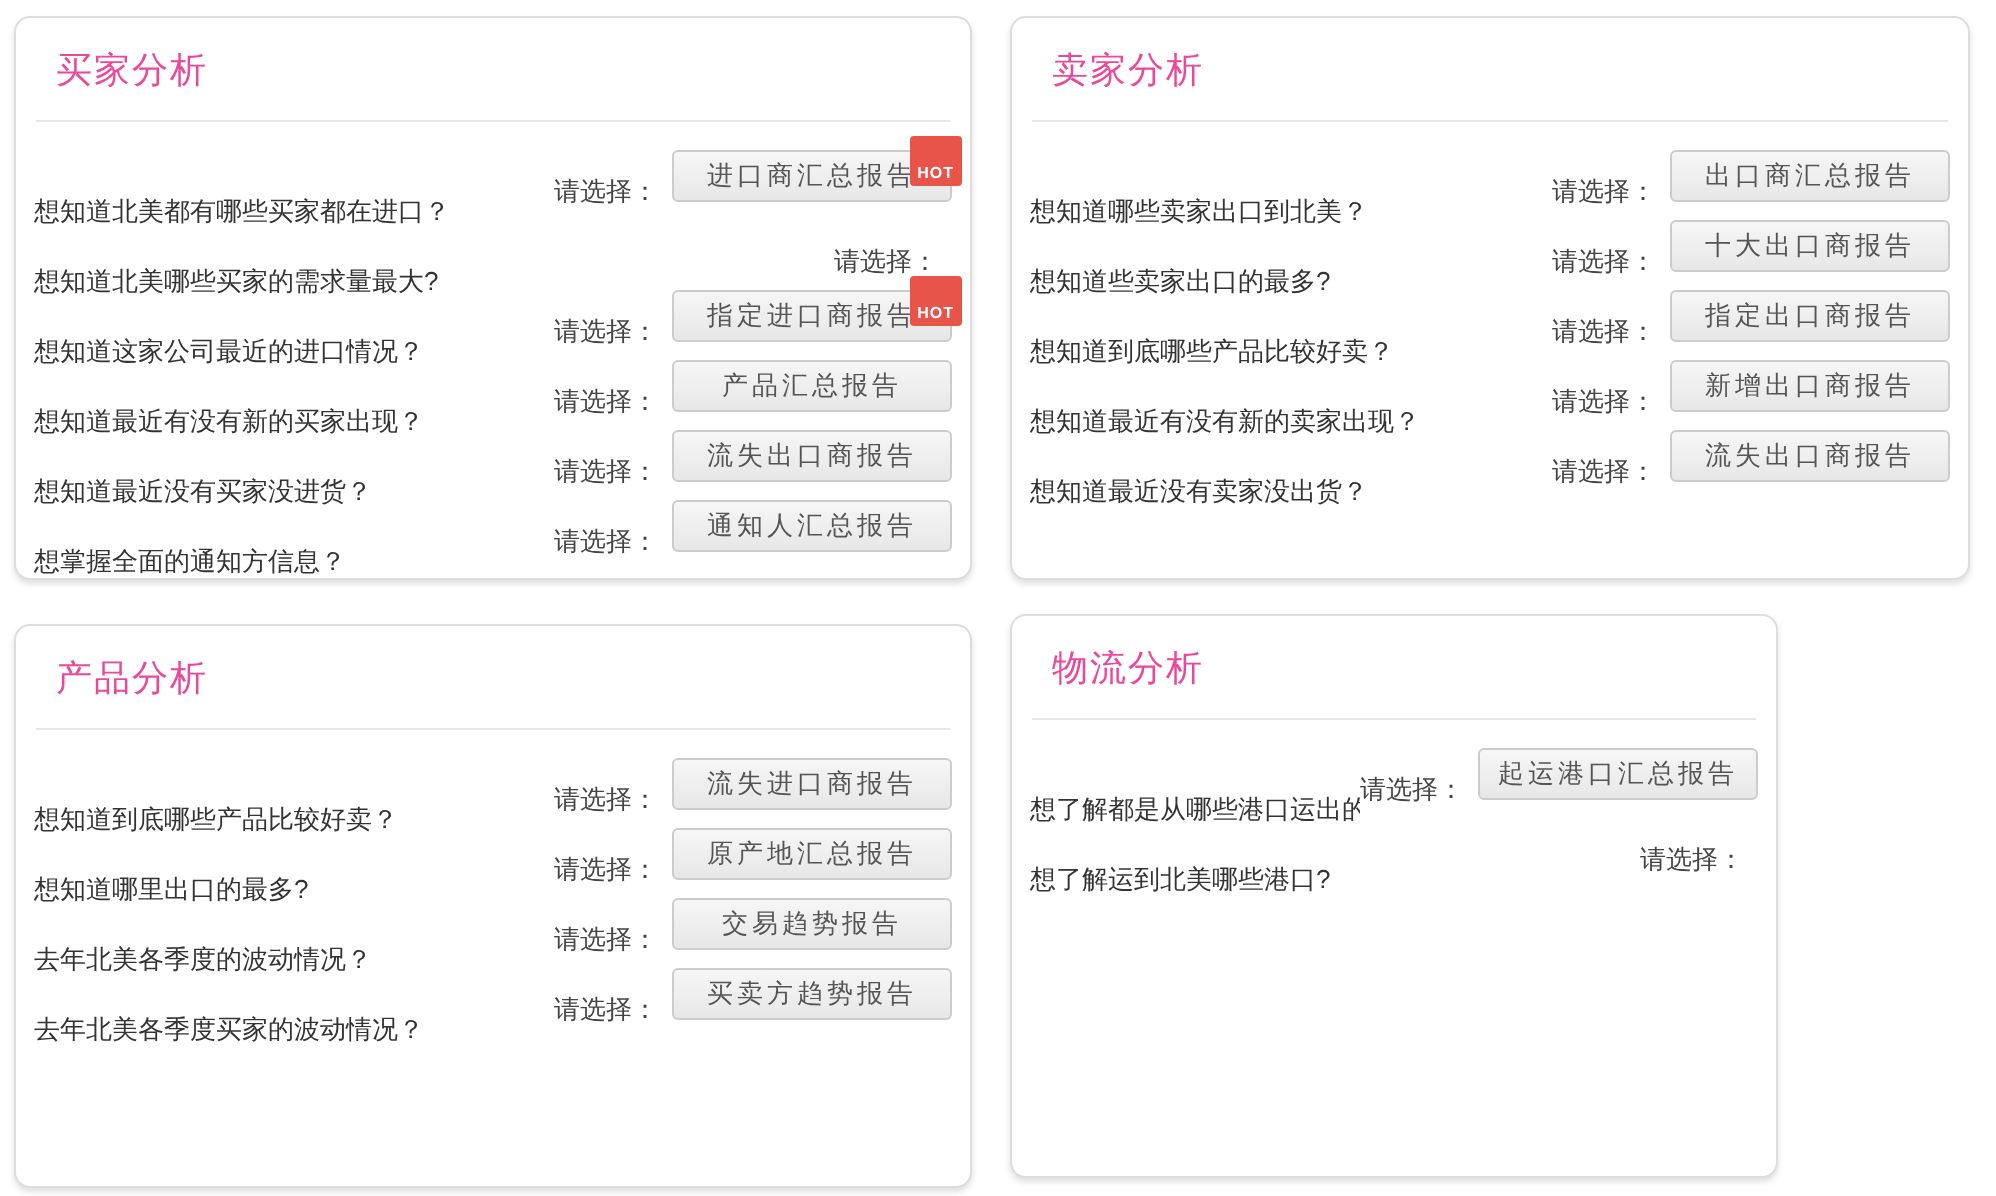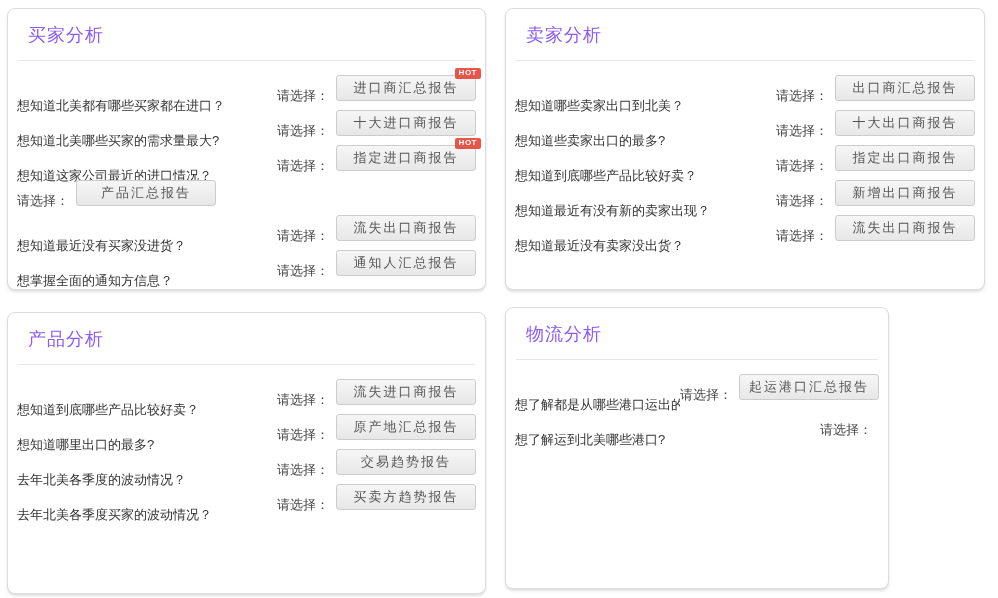--- a/index.html
+++ b/index.html
@@ -19,21 +19,21 @@
   }
   .panel-buyer   {left:7px;  top:8px;   width:479px;height:282px;}
   .panel-seller  {left:505px;top:8px;   width:480px;height:282px;}
   .panel-product {left:7px;  top:312px; width:479px;height:282px;}
   .panel-logistics{left:505px;top:307px;width:384px;height:282px;}
 
   .panel-title{
     margin:14px 0 0 20px;
     font-size:18px;
     font-weight:400;
-    color:#8b5cf6;
+    color:#ec4899;
     letter-spacing:1px;
   }
   .panel-divider{
     height:0;
     border-bottom:1px solid #e7e7e7;
     margin:13px 10px 0 10px;
   }
   .rows{margin:9px 9px 0 9px;}
   .row{
     height:35px;
@@ -74,49 +74,49 @@
   }
   .hot-badge{
     position:absolute;
     top:-8px;
     right:-6px;
     background:#e8544a;
     color:#fff;
     font-size:8px;
     font-weight:bold;
     letter-spacing:.5px;
-    padding:1px 4px 2px 4px;
+    padding:15px 4px 2px 4px;
     border-radius:2px;
     line-height:1;
   }
 </style>
 </head>
 <body>
 
 <div class="grid">
     <section class="panel panel-buyer">
       <h2 class="panel-title">买家分析</h2>
       <div class="panel-divider"></div>
       <div class="rows">
         <div class="row">
           <span class="question">想知道北美都有哪些买家都在进口？</span>
           <span class="select-label">请选择：</span>
           <button class="report-btn">进口商汇总报告<span class="hot-badge">HOT</span></button>
         </div>
         <div class="row">
           <span class="question">想知道北美哪些买家的需求量最大?</span>
           <span class="select-label">请选择：</span>
-          <button class="report-btn">十大进口商报告</button>
         </div>
         <div class="row">
           <span class="question">想知道这家公司最近的进口情况？</span>
           <span class="select-label">请选择：</span>
           <button class="report-btn">指定进口商报告<span class="hot-badge">HOT</span></button>
         </div>
         <div class="row">
+          <span class="question">想知道最近有没有新的买家出现？</span>
           <span class="select-label">请选择：</span>
           <button class="report-btn">产品汇总报告</button>
         </div>
         <div class="row">
           <span class="question">想知道最近没有买家没进货？</span>
           <span class="select-label">请选择：</span>
           <button class="report-btn">流失出口商报告</button>
         </div>
         <div class="row">
           <span class="question">想掌握全面的通知方信息？</span>

